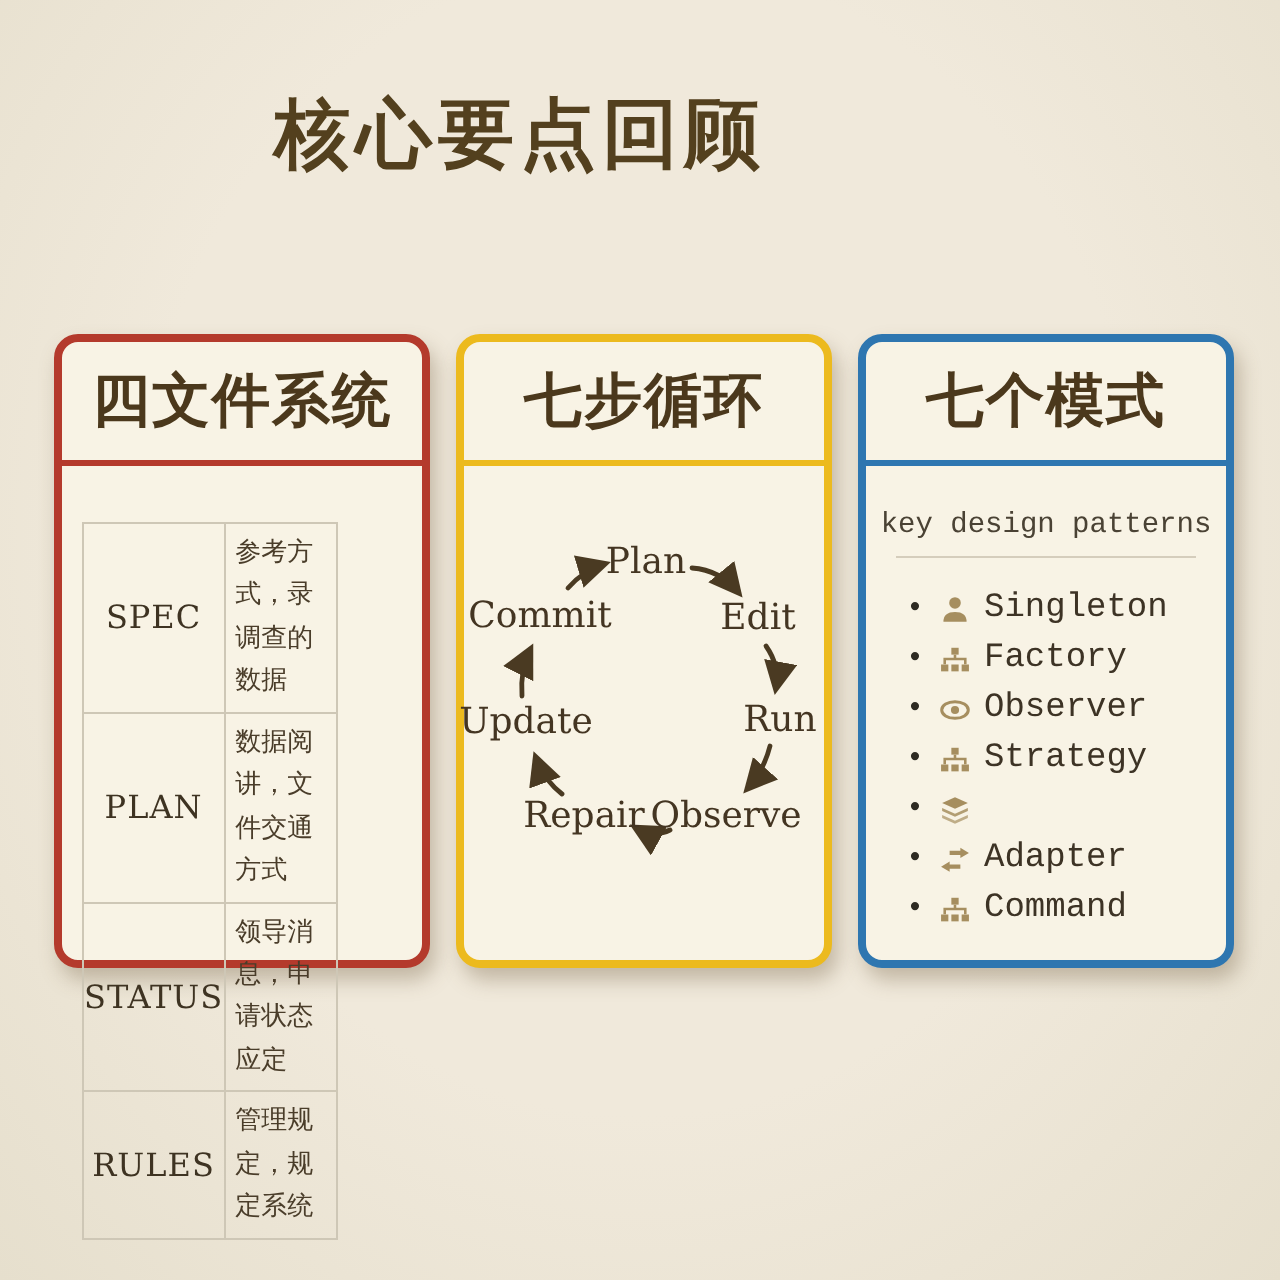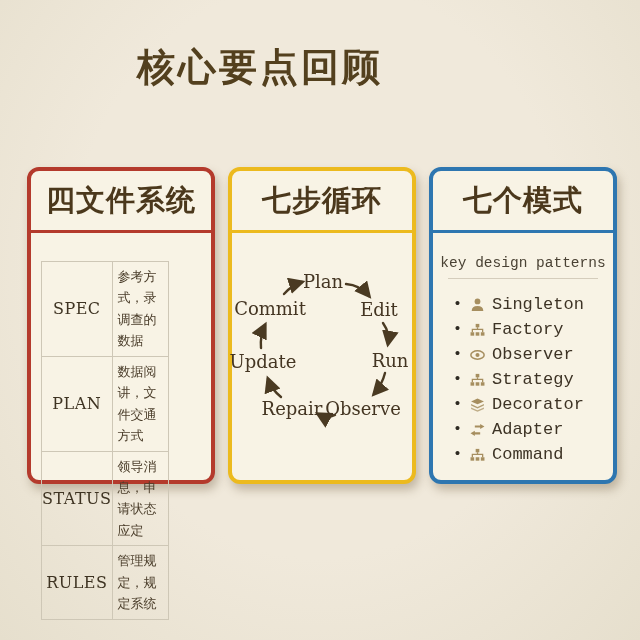--- a/index.html
+++ b/index.html
@@ -207,21 +207,20 @@
         </li>
         <li class="pattern-item">
           <span class="bullet">•</span>
           <span class="p-icon">
             <svg width="15" height="14" viewBox="0 0 14 13" fill="#a68e5f">
                 <path d="M7,0.5 L13,3.2 7,5.9 1,3.2 z"></path>
                 <path d="M1,5.6 L7,8.3 13,5.6 13,7 7,9.7 1,7 z" opacity="0.85"></path>
                 <path d="M1,8.8 L7,11.5 13,8.8 13,10.2 7,12.9 1,10.2 z" opacity="0.7"></path>
               </svg>
           </span>
-          <span>Decorator</span>
         </li>
         <li class="pattern-item">
           <span class="bullet">•</span>
           <span class="p-icon">
             <svg width="15" height="14" viewBox="0 0 14 13" fill="#a68e5f">
                 <path d="M9.5,0.8 L13.5,3.2 9.5,5.6 V4.2 H4.5 V2.2 h5 z"></path>
                 <path d="M4.5,7.2 L0.5,9.6 4.5,12 V10.6 h5 V8.6 h-5 z"></path>
               </svg>
           </span>
           <span>Adapter</span>

